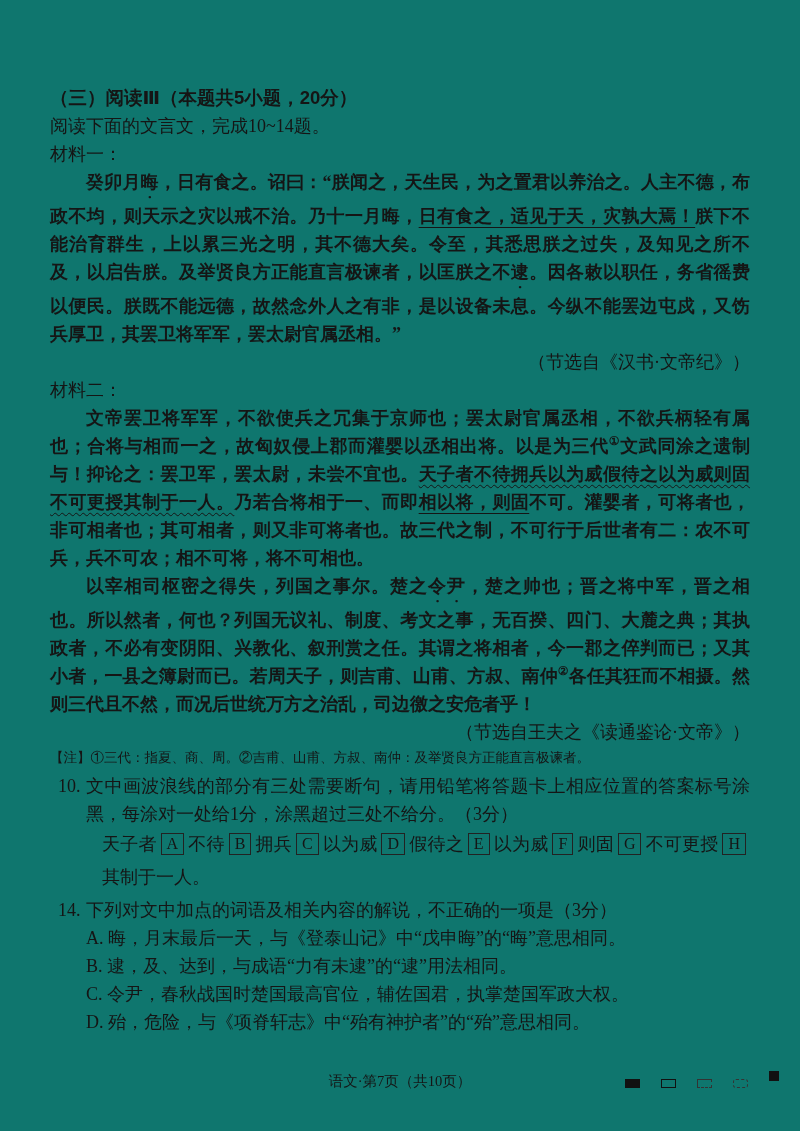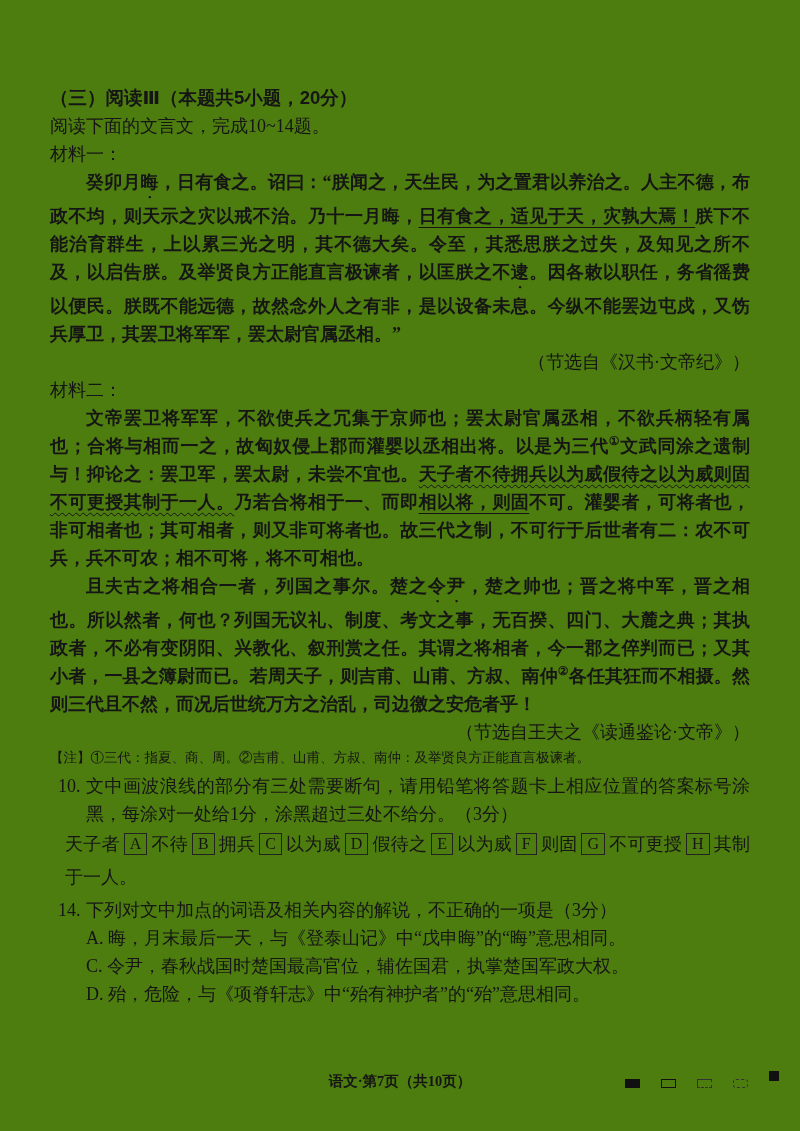--- a/index.html
+++ b/index.html
@@ -1,53 +1,53 @@
 <!DOCTYPE html>
 <html><head>
 <meta charset="utf-8">
 <style>
   * { margin:0; padding:0; box-sizing:border-box; }
   html,body { background:#ffffff; }
   .page {
     position:relative; width:800px; height:1131px; margin:0 auto;
-    background:#4d7c0f; color:#151515; overflow:hidden;
+    background:#0f766e; color:#151515; overflow:hidden;
     font-family:"Liberation Serif","DejaVu Serif",serif;
   }
   .content {
     position:absolute; left:50px; top:84px; width:700px;
     font-size:18px; line-height:28px; text-align:justify;
   }
   .heading {
     font-weight:bold;
     font-family:"Liberation Sans","DejaVu Sans",sans-serif;
     font-size:18.5px;
   }
   .para { text-indent:2em;font-weight:bold; }
   .attribution { text-align:right; }
   .note { font-size:13.5px; line-height:24px; text-align:left; }
   .question { position:relative; padding-left:36px; margin-top:2px; }
   .qnum { position:absolute; left:8px; top:0; }
-  .answer-line { margin-left:15px; line-height:33px; }
+  .answer-line { margin-left:52px; line-height:33px; }
   .options { margin-left:36px; }
   .seg-p {}
   .seg-u { text-decoration:underline; text-underline-offset:5px; text-decoration-thickness:1.3px; }
   .seg-wavy { text-decoration:underline wavy; text-underline-offset:4px; text-decoration-thickness:1px; }
   .seg-dot {
     -webkit-text-emphasis:filled dot; -webkit-text-emphasis-position:under right;
     text-emphasis:filled dot; text-emphasis-position:under right;
   }
   .seg-sup { vertical-align:super; font-size:12px; line-height:0; }
   .seg-box {
     display:inline-block; border:1.6px solid #222; padding:0 5px; margin:0 4px;
     line-height:20px; font-size:16px; vertical-align:1px;
     font-family:"Liberation Serif","DejaVu Serif",serif;
   }
   .footer-text {
     position:absolute; left:0; right:0; top:1072px; text-align:center;
-    font-size:14.5px; color:#151515;font-weight:bold;
+    font-size:14.5px; color:#151515;
   }
   .print-marks {
     position:absolute; top:1072px; left:625px; height:16px;
     display:flex; align-items:flex-end; gap:21px;
   }
   .mark { width:15px; height:9px; }
   .mark-filled-rect { background:#111; }
   .mark-outline-rect { border:1.6px solid #111; }
   .mark-outline-dashed-rect { border:1.6px solid #333; border-bottom-style:dashed; border-right-style:dashed; }
   .mark-dashed-rect { border:1.6px dashed #333; border-radius:3px; }
@@ -61,37 +61,38 @@
 
     <div class="heading">（三）阅读Ⅲ（本题共5小题，20分）</div>
     <div>阅读下面的文言文，完成10~14题。</div>
 
     <div>材料一：</div>
     <p class="para"><span class="seg-p">癸卯月</span><span class="seg-dot">晦</span><span class="seg-p">，日有食之。诏曰：“朕闻之，天生民，为之置君以养治之。人主不德，布政不均，则天示之灾以戒不治。乃十一月晦，</span><span class="seg-u">日有食之，适见于天，灾孰大焉！</span><span class="seg-p">朕下不能治育群生，上以累三光之明，其不德大矣。令至，其悉思朕之过失，及知见之所不及，以启告朕。及举贤良方正能直言极谏者，以匡朕之不</span><span class="seg-dot">逮</span><span class="seg-p">。因各敕以职任，务省徭费以便民。朕既不能远德，故然念外人之有非，是以设备未息。今纵不能罢边屯戍，又饬兵厚卫，其罢卫将军军，罢太尉官属丞相。”</span></p>
     <div class="attribution">（节选自《汉书·文帝纪》）</div>
 
     <div>材料二：</div>
     <p class="para"><span class="seg-p">文帝罢卫将军军，不欲使兵之冗集于京师也；罢太尉官属丞相，不欲兵柄轻有属也；合将与相而一之，故匈奴侵上郡而灌婴以丞相出将。以是为三代</span><span class="seg-sup">①</span><span class="seg-p">文武同涂之遗制与！抑论之：罢卫军，罢太尉，未尝不宜也。</span><span class="seg-wavy">天子者不待拥兵以为威假待之以为威则固不可更授其制于一人。</span><span class="seg-p">乃若合将相于一、而即</span><span class="seg-u">相以将，则固</span><span class="seg-p">不可。灌婴者，可将者也，非可相者也；其可相者，则又非可将者也。故三代之制，不可行于后世者有二：农不可兵，兵不可农；相不可将，将不可相也。</span></p>
-    <p class="para"><span class="seg-p">且夫古之将相合一者，列国之事尔。楚之</span><span class="seg-dot">令尹</span><span class="seg-p">，楚之帅也；晋之将中军，晋之相也。所以然者，何也？列国无议礼、制度、考文之事，无百揆、四门、大麓之典；其执政者，不必有变阴阳、兴教化、叙刑赏之任。其谓之将相者，今一郡之倅判而已；又其小者，一县之簿尉而已。若周天子，则吉甫、山甫、方叔、南仲</span><span class="seg-sup">②</span><span class="seg-p">各任其狂而不相摄。然则三代且不然，而况后世统万方之治乱，司边徼之安危者乎！</span></p>
+    <p class="para"><span class="seg-p">以宰相司枢密之得失，列国之事尔。楚之</span><span class="seg-dot">令尹</span><span class="seg-p">，楚之帅也；晋之将中军，晋之相也。所以然者，何也？列国无议礼、制度、考文之事，无百揆、四门、大麓之典；其执政者，不必有变阴阳、兴教化、叙刑赏之任。其谓之将相者，今一郡之倅判而已；又其小者，一县之簿尉而已。若周天子，则吉甫、山甫、方叔、南仲</span><span class="seg-sup">②</span><span class="seg-p">各任其狂而不相摄。然则三代且不然，而况后世统万方之治乱，司边徼之安危者乎！</span></p>
     <div class="attribution">（节选自王夫之《读通鉴论·文帝》）</div>
 
     <div class="note">【注】①三代：指夏、商、周。②吉甫、山甫、方叔、南仲：及举贤良方正能直言极谏者。</div>
 
     <div class="question">
       <span class="qnum">10.</span>
       <span>文中画波浪线的部分有三处需要断句，请用铅笔将答题卡上相应位置的答案标号涂黑，每涂对一处给1分，涂黑超过三处不给分。（3分）</span>
     </div>
     <div class="answer-line"><span class="seg-p">天子者</span><span class="seg-box">A</span><span class="seg-p">不待</span><span class="seg-box">B</span><span class="seg-p">拥兵</span><span class="seg-box">C</span><span class="seg-p">以为威</span><span class="seg-box">D</span><span class="seg-p">假待之</span><span class="seg-box">E</span><span class="seg-p">以为威</span><span class="seg-box">F</span><span class="seg-p">则固</span><span class="seg-box">G</span><span class="seg-p">不可更授</span><span class="seg-box">H</span><span class="seg-p">其制于一人。</span></div>
 
     <div class="question">
       <span class="qnum">14.</span>
       <span>下列对文中加点的词语及相关内容的解说，不正确的一项是（3分）</span>
     </div>
     <div class="options">
       <div class="option">A. 晦，月末最后一天，与《登泰山记》中“戊申晦”的“晦”意思相同。</div>
+      <div class="option">B. 逮，及、达到，与成语“力有未逮”的“逮”用法相同。</div>
       <div class="option">C. 令尹，春秋战国时楚国最高官位，辅佐国君，执掌楚国军政大权。</div>
       <div class="option">D. 殆，危险，与《项脊轩志》中“殆有神护者”的“殆”意思相同。</div>
     </div>
 
   </div>
 
   <div class="footer-text">语文·第7页（共10页）</div>
   <div class="print-marks">
       <div class="mark mark-filled-rect"></div>
       <div class="mark mark-outline-rect"></div>

